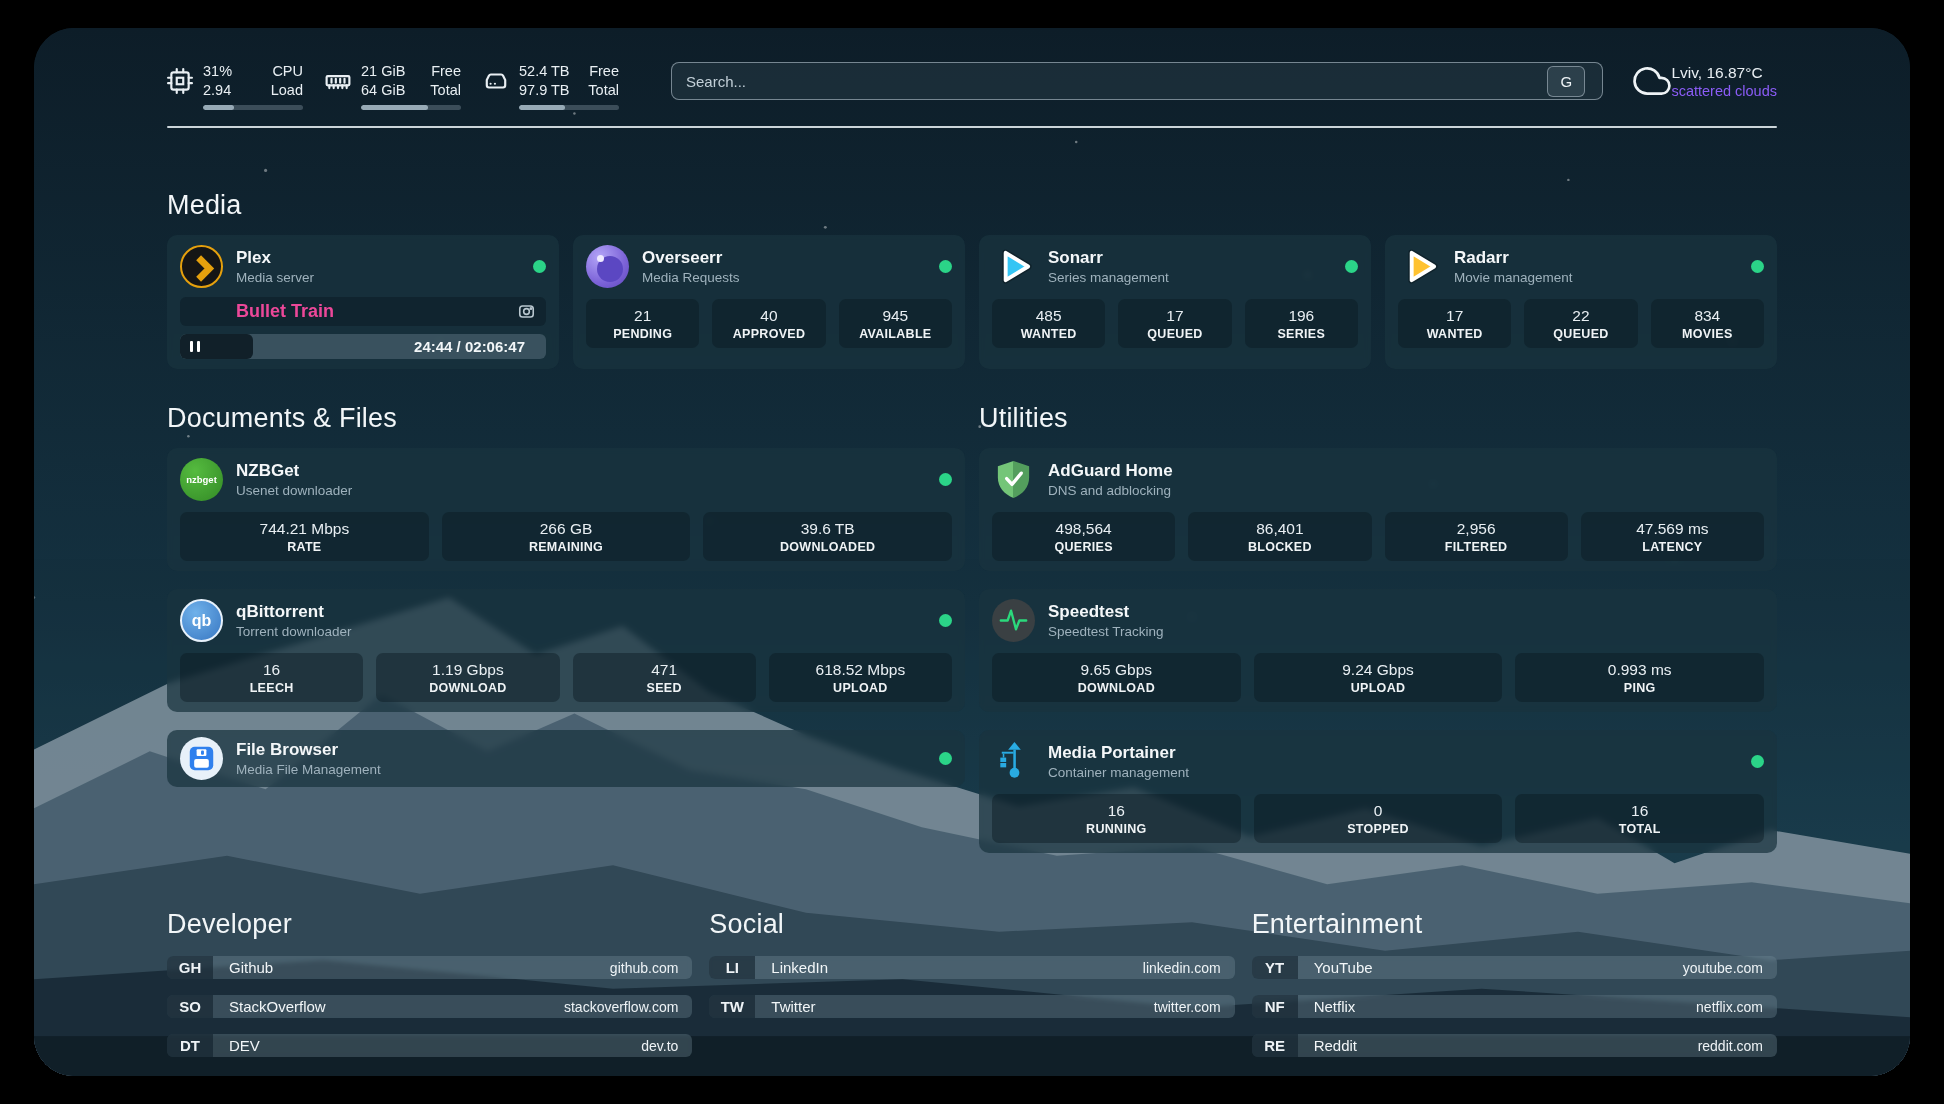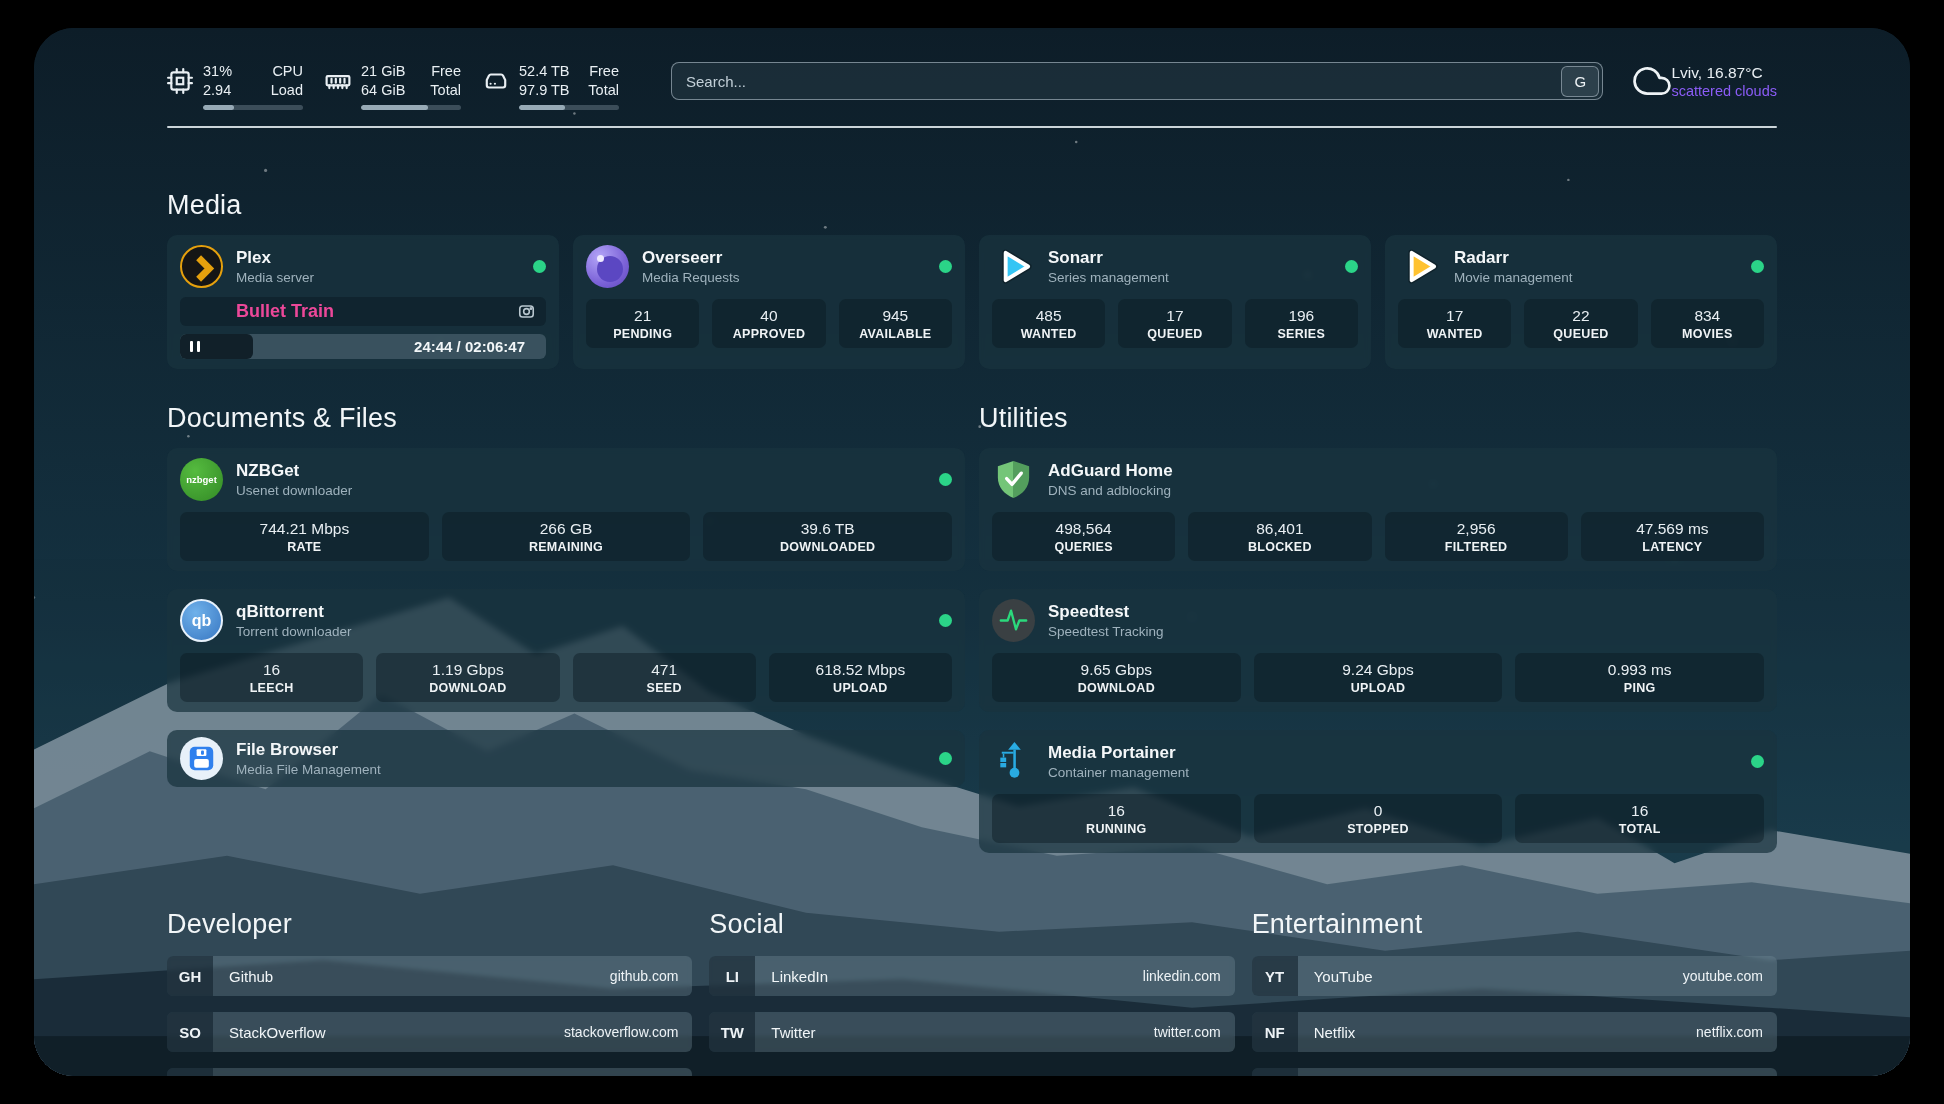--- a/index.html
+++ b/index.html
@@ -16,21 +16,21 @@
   .sys { display:flex; align-items:flex-start; margin-right:22px; }
   .sys svg { width:26px; height:26px; margin-top:6px; margin-right:10px; }
   .sys-body { width:100px; }
   .sys-cols { display:flex; justify-content:space-between; color:#e9eff3; font-size:14.5px; line-height:1.32; }
   .sys-col2 { text-align:right; }
   .sys-bar { margin-top:5px; height:5px; border-radius:3px; background:rgba(62,80,92,.95); overflow:hidden; }
   .sys-fill { height:100%; border-radius:3px; background:#97aab6; }
 
   .search { flex:1; margin:0 30px; height:38px; border:1px solid rgba(195,210,220,.55);
             border-radius:8px; background:rgba(42,62,74,.45); display:flex; align-items:center;
-            padding:0 3px 0 14px; }
+            padding:0 17px 0 14px; }
   .search input { flex:1; background:transparent; border:none; outline:none; color:#e8eef2;
                   font-size:15px; font-family:"Liberation Sans", sans-serif; }
   .search input::placeholder { color:#c3d0d8; opacity:1; }
   .g-btn { width:38px; height:31px; border:1px solid rgba(195,210,220,.5); border-radius:6px;
            background:rgba(80,100,112,.35); color:#eef3f6; font-size:15px;
            display:grid; place-items:center; cursor:pointer; }
 
   .weather { display:flex; align-items:center; color:#e9eff3; }
   .weather svg { width:38px; height:38px; }
   .weather .w1 { font-size:15.5px; line-height:1.35; }
@@ -72,21 +72,21 @@
            color:#f2f6f8; font-size:15px; font-weight:600; }
 
   .two-col { display:grid; grid-template-columns:1fr 1fr; gap:14px; margin-top:34px; }
   .col { display:flex; flex-direction:column; gap:18px; }
   .col h2 { margin-bottom:-4px; }
   .card.compact { padding:7px 13px; }
 
   
   .links-grid { display:grid; grid-template-columns:1fr 1fr 1fr; gap:17px; margin-top:56px; }
   .links-grid h2 { margin-bottom:16px; }
-  .link-row { display:flex; align-items:stretch; height:40px; border-radius:6px; overflow:hidden;
+  .link-row { display:flex; align-items:stretch; height:23px; border-radius:6px; overflow:hidden;
               background:rgba(125,150,163,.32); margin-bottom:16px; cursor:pointer;
               backdrop-filter:blur(2px); }
   .link-abbr { width:46px; flex:0 0 46px; background:rgba(13,30,40,.55); color:#eef3f6;
                font-size:15px; font-weight:600; display:grid; place-items:center; }
   .link-name { display:flex; align-items:center; padding-left:16px; color:#f2f6f8; font-size:15px; }
   .link-url { margin-left:auto; display:flex; align-items:center; padding-right:14px;
               color:#eef3f6; font-size:14px; }
 
   
   .logo-plex { background:#151515; border:2.5px solid #e5a00d; }

